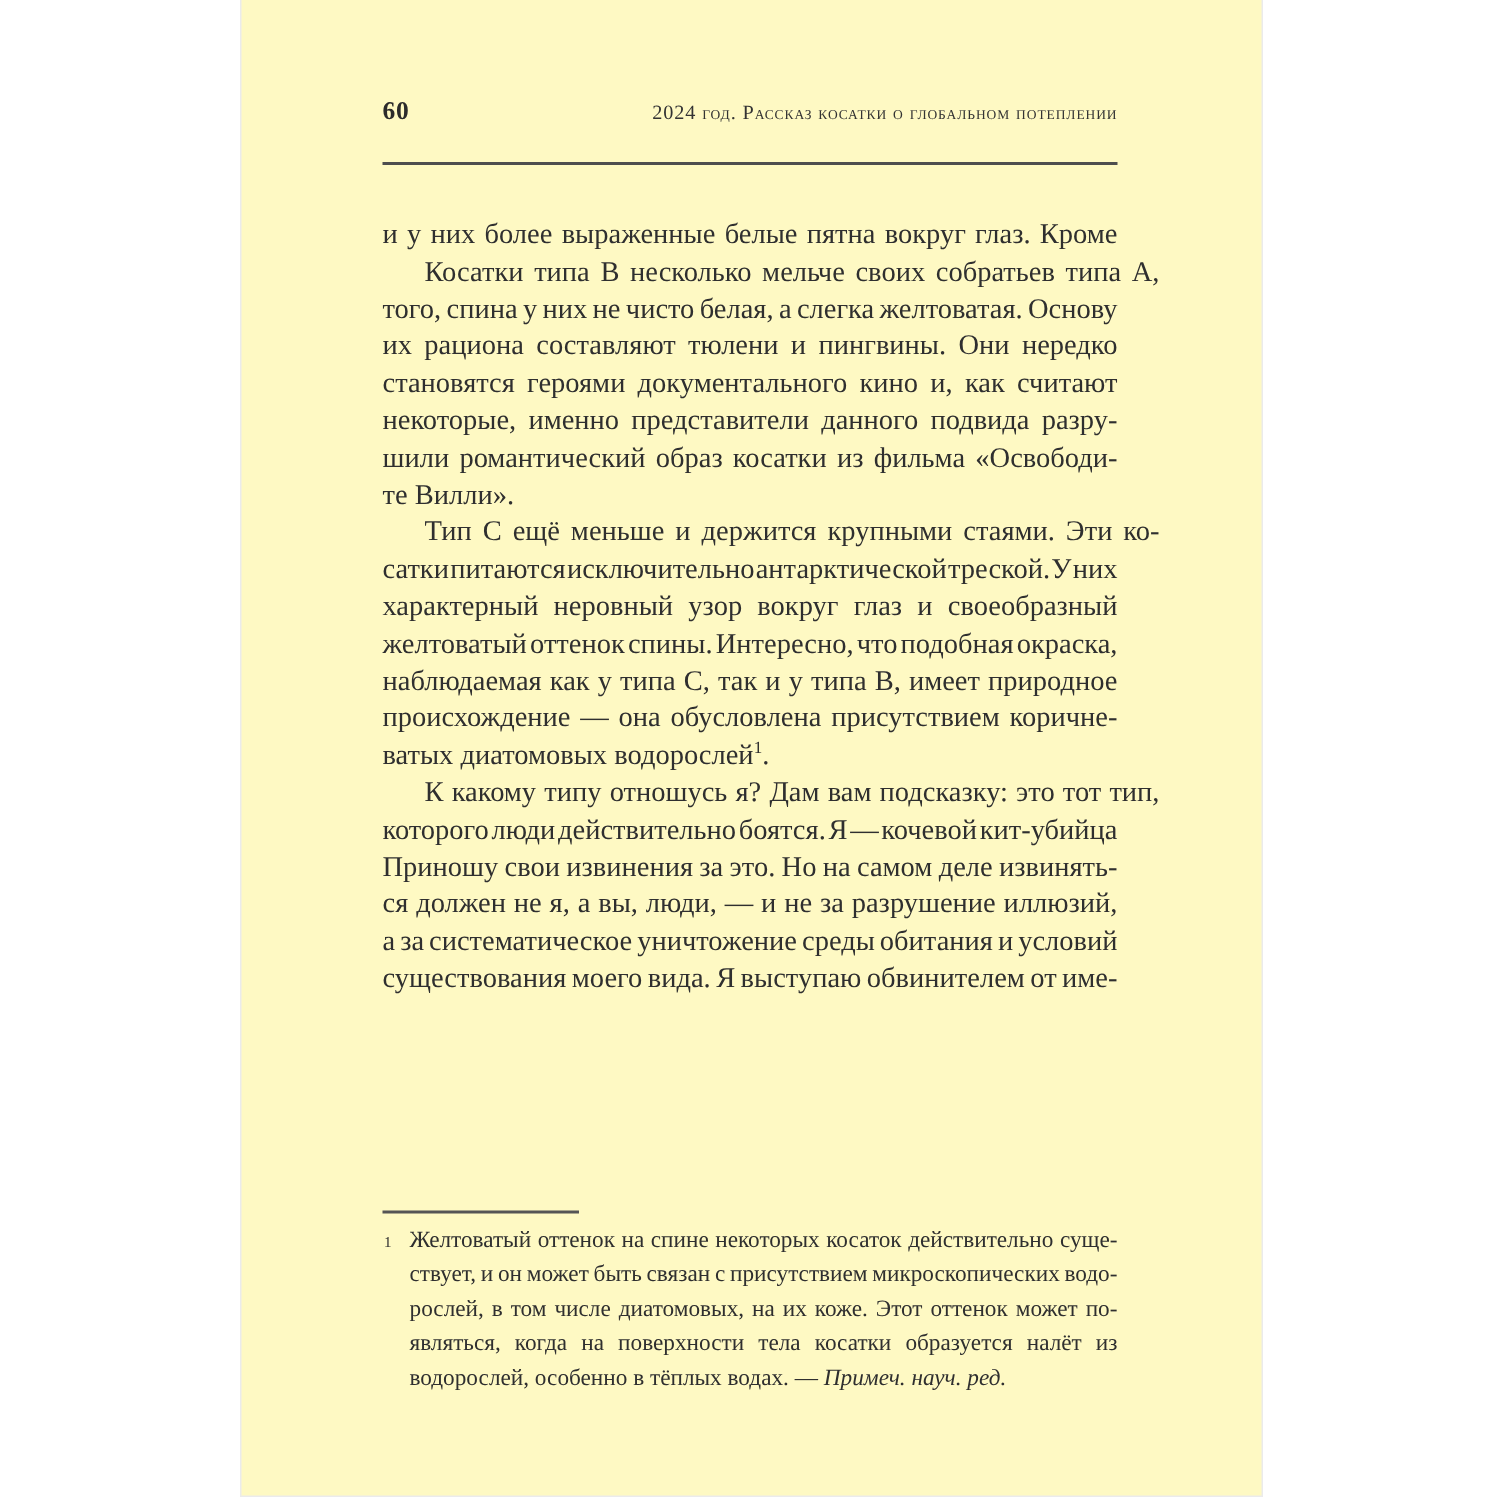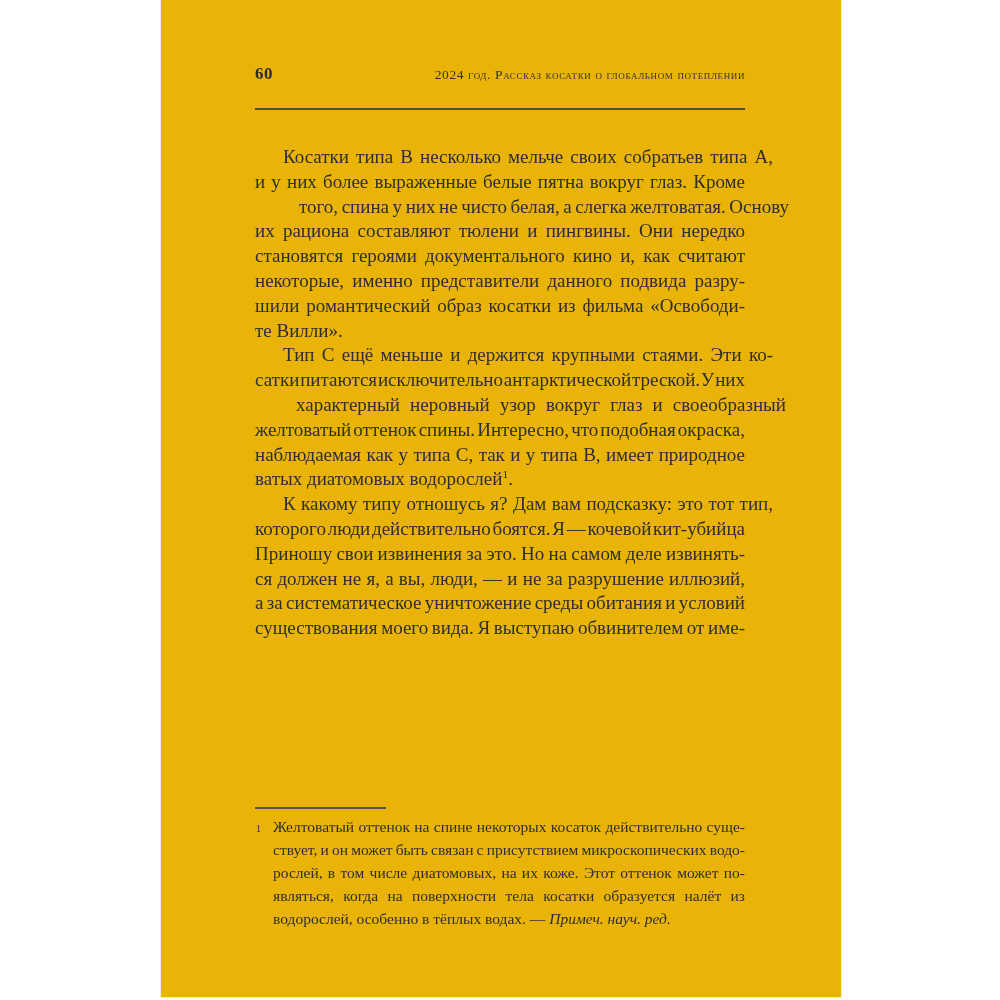--- a/index.html
+++ b/index.html
@@ -1,21 +1,21 @@
 <!DOCTYPE html>
 <html><head>
 <meta charset="utf-8">
 <style>
   html,body{margin:0;padding:0}
   body{
     width:1000px;height:1000px;position:relative;background:#ffffff;
     font-family:"Liberation Serif", serif;color:#2f2f2f;overflow:hidden;
   }
   .page{
-    position:absolute;left:160px;top:0;width:680px;height:997px;background:#eab308;
+    position:absolute;left:160px;top:0;width:680px;height:997px;background:#fef9c3;
     border-left:1px solid #ebebeb;border-right:1px solid #ebebeb;border-bottom:1px solid #ebebeb;
   }
   .content{position:absolute;left:94px;top:0;width:490px;height:997px}
   .pagenum{
     position:absolute;left:0;top:64px;font-size:17px;font-weight:bold;letter-spacing:.5px;color:#2b2b2b;
   }
   .runhead{
     position:absolute;right:0;top:67px;font-size:13.5px;font-variant:small-caps;
     letter-spacing:.6px;color:#333;white-space:nowrap;
   }
@@ -36,35 +36,36 @@
 </head>
 <body>
 
 <div class="page">
   <div class="content">
     <div class="pagenum">60</div>
     <div class="runhead">2024 год. Рассказ косатки о глобальном потеплении</div>
     <div class="headrule"></div>
     <div class="bodytext">
         <div class="para">
+          <div class="line" style="word-spacing: 1.41493px;"><span class="lt"><span>и у них более выраженные белые пятна вокруг глаз. Кроме</span></span></div>
           <div class="line indent" style="word-spacing: 2.3457px;"><span class="lt"><span>Косатки типа B несколько мельче своих собратьев типа A,</span></span></div>
-          <div class="line" style="word-spacing: 1.41493px;"><span class="lt"><span>и у них более выраженные белые пятна вокруг глаз. Кроме</span></span></div>
-          <div class="line" style="word-spacing: -1.19531px; margin-left: 44px;"><span class="lt"><span>того, спина у них не чисто белая, а слегка желтоватая. Основу</span></span></div>
+          <div class="line" style="word-spacing: -1.19531px;"><span class="lt"><span>того, спина у них не чисто белая, а слегка желтоватая. Основу</span></span></div>
           <div class="line" style="word-spacing: 3.48214px;"><span class="lt"><span>их рациона составляют тюлени и пингвины. Они нередко</span></span></div>
           <div class="line" style="word-spacing: 3.39323px;"><span class="lt"><span>становятся героями документального кино и, как считают</span></span></div>
           <div class="line" style="word-spacing: 3.38437px;"><span class="lt"><span>некоторые, именно представители данного подвида разру-</span></span></div>
           <div class="line" style="word-spacing: 2.07031px;"><span class="lt"><span>шили романтический образ косатки из фильма «Освободи-</span></span></div>
           <div class="line lastline"><span class="lt"><span>те Вилли».</span></span></div>
         </div>
         <div class="para">
           <div class="line indent" style="word-spacing: 2.55729px;"><span class="lt"><span>Тип C ещё меньше и держится крупными стаями. Эти ко-</span></span></div>
           <div class="line" style="word-spacing: -3.92188px;"><span class="lt"><span>сатки питаются исключительно антарктической треской. У них</span></span></div>
-          <div class="line" style="word-spacing: 5.38542px; margin-left: 41px;"><span class="lt"><span>характерный неровный узор вокруг глаз и своеобразный</span></span></div>
+          <div class="line" style="word-spacing: 5.38542px;"><span class="lt"><span>характерный неровный узор вокруг глаз и своеобразный</span></span></div>
           <div class="line" style="word-spacing: -2.65104px;"><span class="lt"><span>желтоватый оттенок спины. Интересно, что подобная окраска,</span></span></div>
           <div class="line" style="word-spacing: 0.637784px;"><span class="lt"><span>наблюдаемая как у типа C, так и у типа B, имеет природное</span></span></div>
+          <div class="line" style="word-spacing: 1.78438px;"><span class="lt"><span>происхождение — она обусловлена присутствием коричне-</span></span></div>
           <div class="line lastline"><span class="lt"><span>ватых диатомовых водорослей</span><sup>1</sup><span>.</span></span></div>
         </div>
         <div class="para">
           <div class="line indent" style="word-spacing: 0.685937px;"><span class="lt"><span>К какому типу отношусь я? Дам вам подсказку: это тот тип,</span></span></div>
           <div class="line" style="word-spacing: -2.95982px;"><span class="lt"><span>которого люди действительно боятся. Я — кочевой кит-убийца</span></span></div>
           <div class="line" style="word-spacing: -0.545139px;"><span class="lt"><span>Приношу свои извинения за это. Но на самом деле извинять-</span></span></div>
           <div class="line" style="word-spacing: 0.5px;"><span class="lt"><span>ся должен не я, а вы, люди, — и не за разрушение иллюзий,</span></span></div>
           <div class="line" style="word-spacing: -1.41518px;"><span class="lt"><span>а за систематическое уничтожение среды обитания и условий</span></span></div>
           <div class="line" style="word-spacing: -1.11384px;"><span class="lt"><span>существования моего вида. Я выступаю обвинителем от име-</span></span></div>
         </div>

